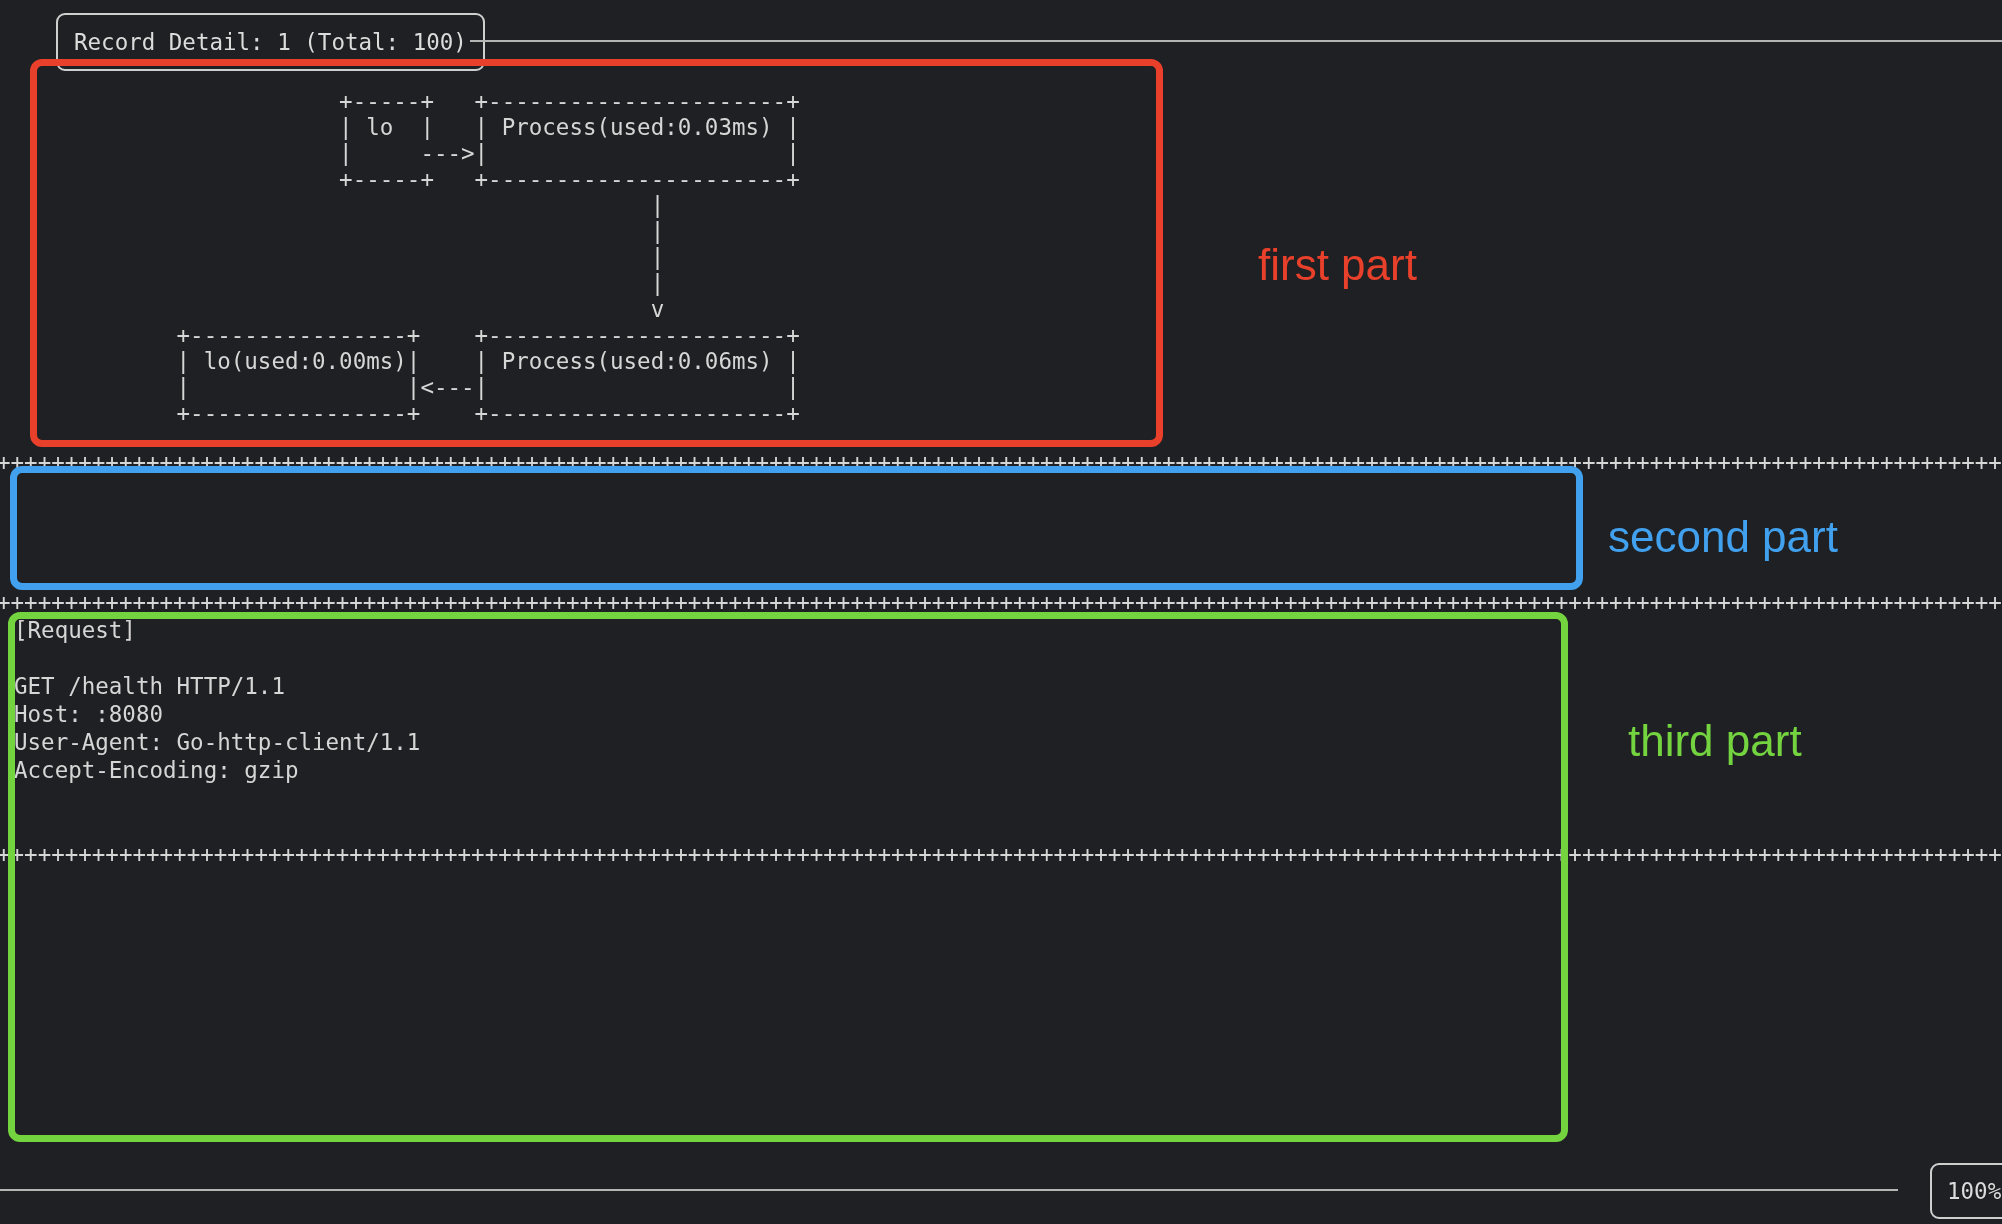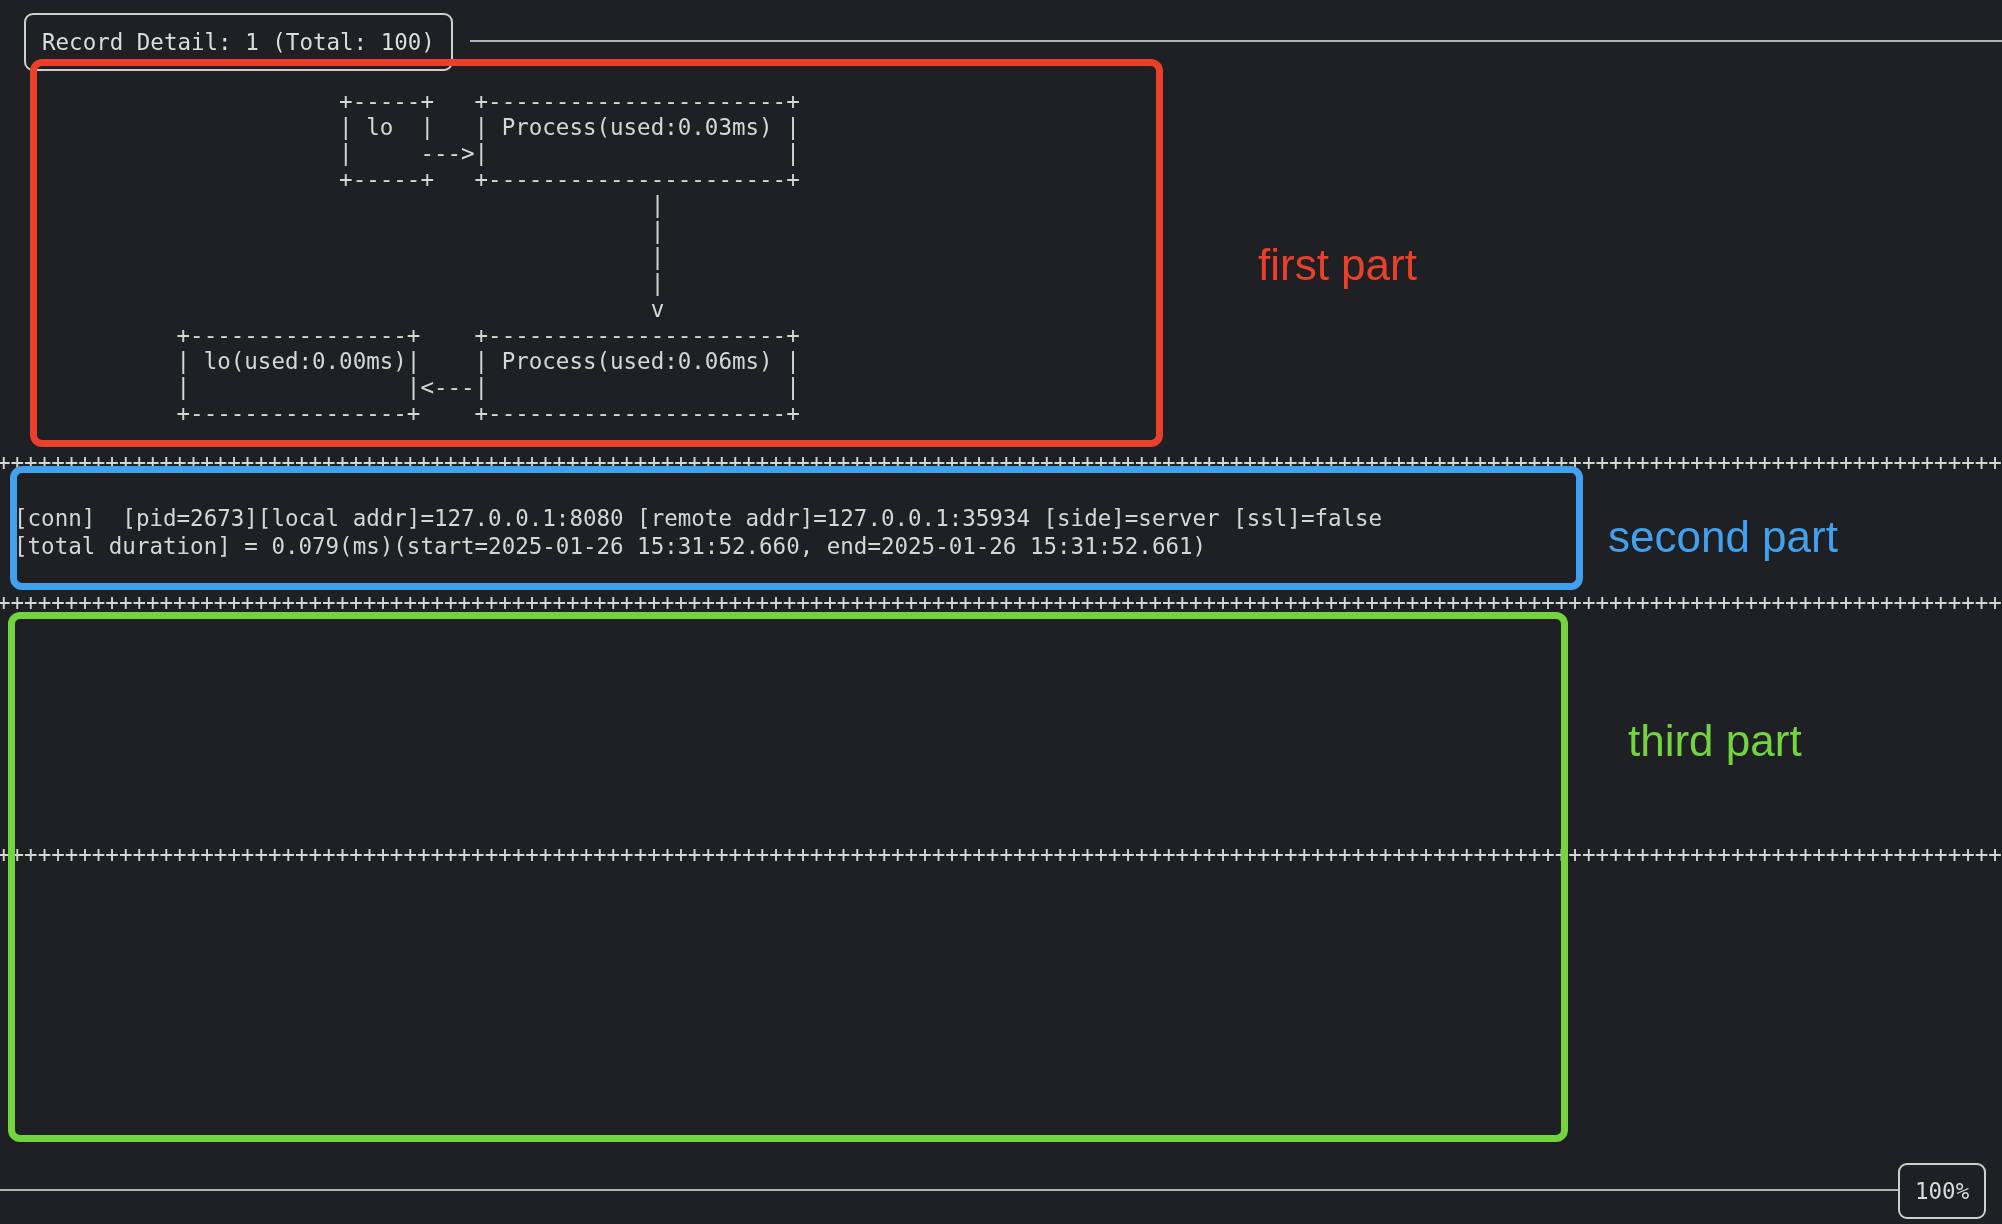--- a/index.html
+++ b/index.html
@@ -33,20 +33,21 @@
   #bottomline{left:0;top:1189px;width:1898px;}
   .framebox{
     position:absolute;
     border:2px solid #cfcfcf;
     border-radius:9px;
     display:flex;align-items:center;justify-content:center;
     font-size:22.5px;color:#dcdcdc;
     background:#1f2023;
     box-sizing:border-box;
     white-space:pre;
+    margin-left:32px;
   }
   #titlebox{left:24px;top:13px;height:58px;padding:0 16px;}
   #scrollbox{left:1898px;top:1163px;height:56px;padding:0 15px;}
   .annot{
     position:absolute;
     border-style:solid;border-width:7px;
     border-radius:12px;
     box-sizing:border-box;
     background:transparent;
   }
@@ -83,25 +84,29 @@
                                                |
                                                |
                                                v
             +----------------+    +----------------------+
             | lo(used:0.00ms)|    | Process(used:0.06ms) |
             |                |&lt;---|                      |
             +----------------+    +----------------------+</pre>
 
     <pre id="sep1" class="mono sep">++++++++++++++++++++++++++++++++++++++++++++++++++++++++++++++++++++++++++++++++++++++++++++++++++++++++++++++++++++++++++++++++++++++++++++++++++++++++++++++++</pre>
 
-    <pre id="conn" class="mono">[conn]  [pid=2673][local addr]=127.0.0.1:8080 [remote addr]=127.0.0.1:35934 [side]=server [ssl]=false
-[total duration] = 0.079(ms)(start=2025-01-26 15:31:52.660, end=2025-01-26 15:31:52.661)</pre>
 
     <pre id="sep2" class="mono sep">++++++++++++++++++++++++++++++++++++++++++++++++++++++++++++++++++++++++++++++++++++++++++++++++++++++++++++++++++++++++++++++++++++++++++++++++++++++++++++++++</pre>
 
+    <pre id="request" class="mono">[Request]
+
+GET /health HTTP/1.1
+Host: :8080
+User-Agent: Go-http-client/1.1
+Accept-Encoding: gzip</pre>
 
     <pre id="sep3" class="mono sep">++++++++++++++++++++++++++++++++++++++++++++++++++++++++++++++++++++++++++++++++++++++++++++++++++++++++++++++++++++++++++++++++++++++++++++++++++++++++++++++++</pre>
 
   </div>
 
   <div id="bottomline" class="hline"></div>
   <div id="scrollbox" class="framebox">
     <span>100%</span>
   </div>
 

